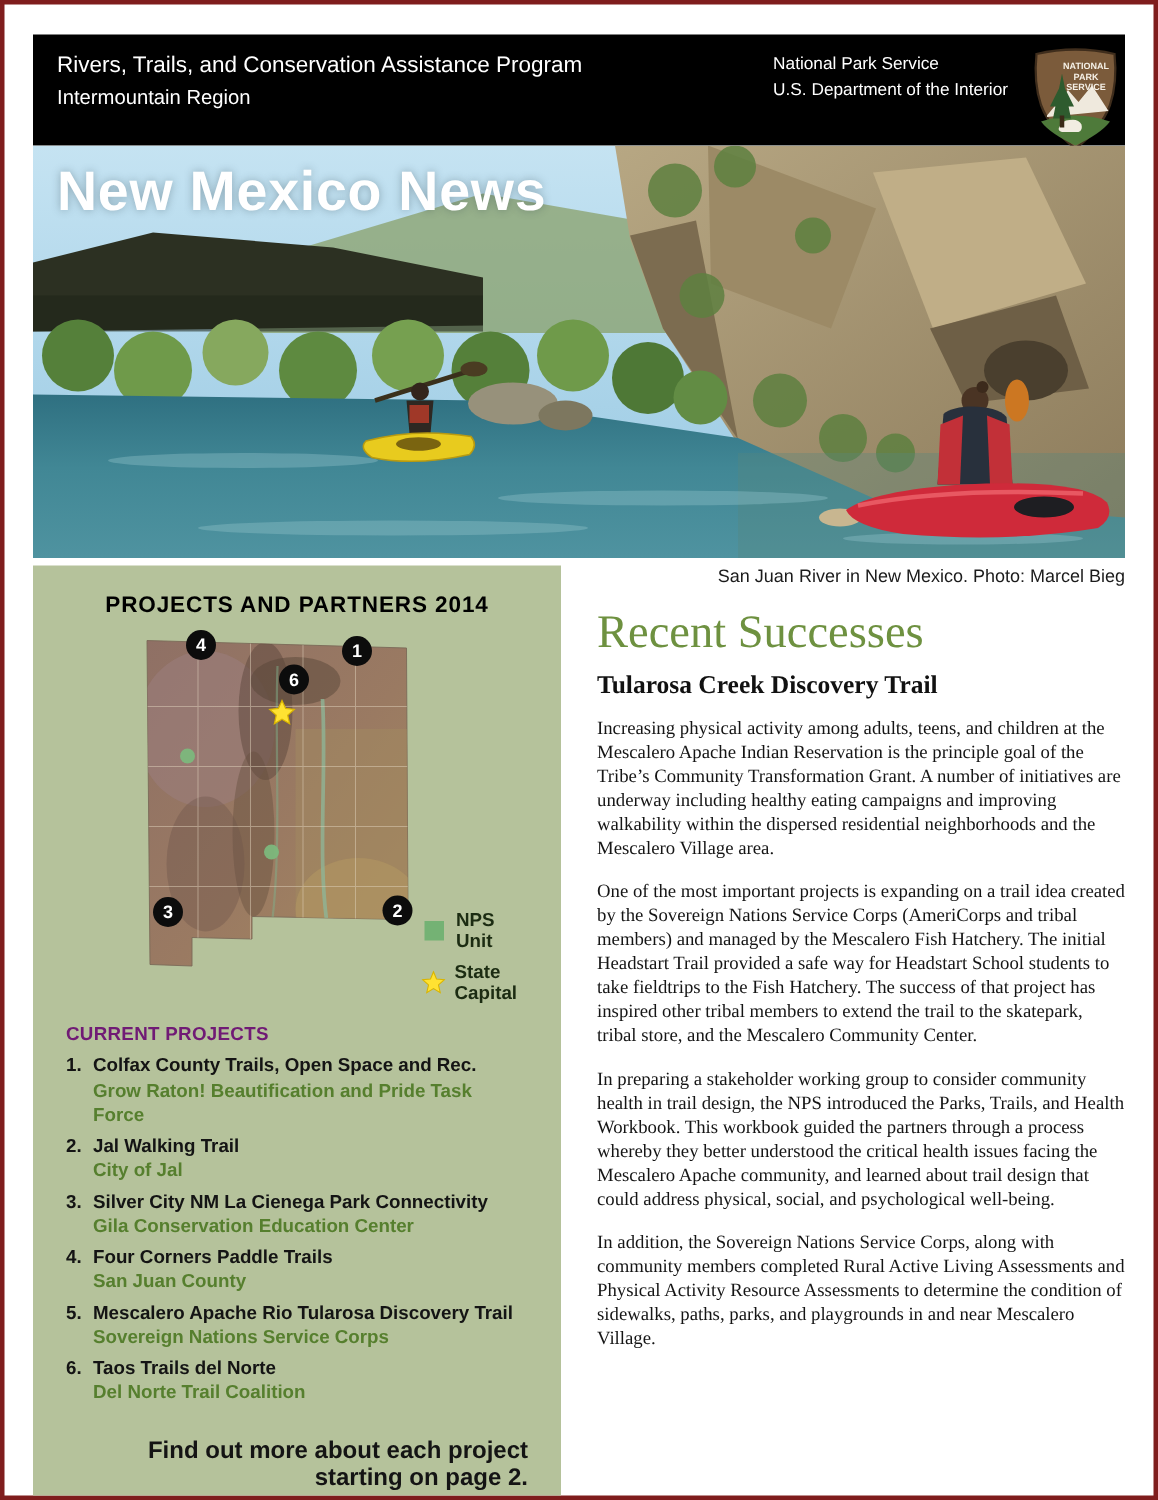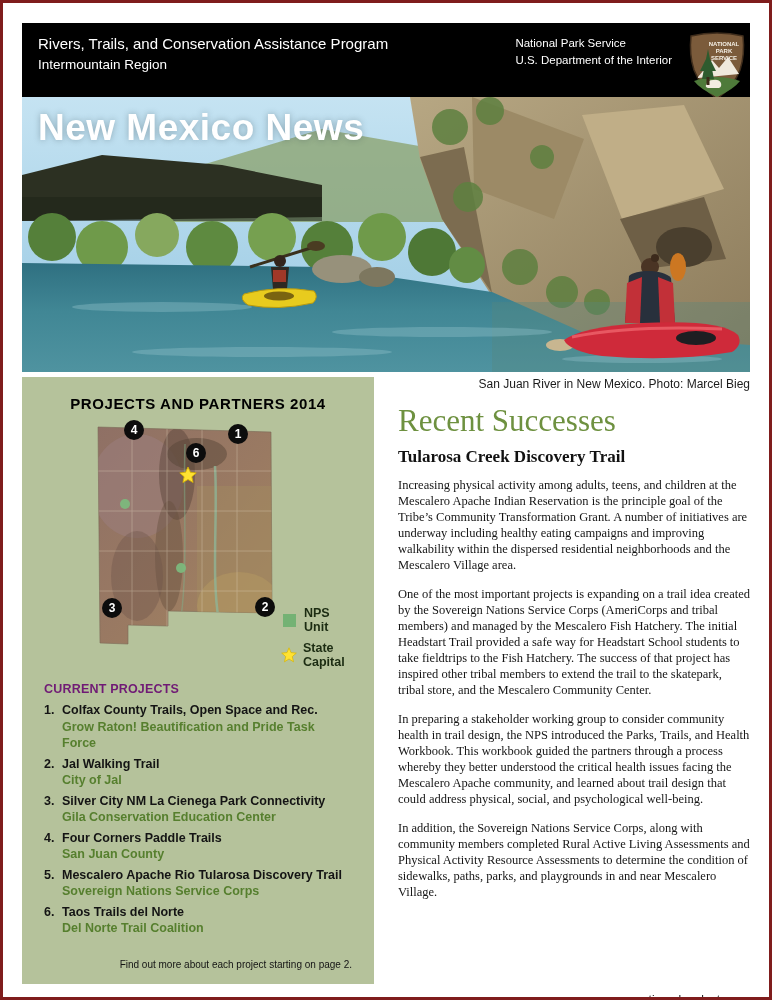--- a/index.html
+++ b/index.html
@@ -41,21 +41,21 @@
   .map-svg{position:absolute;left:53px;top:0;overflow:visible;}
   .legend{position:absolute;left:239px;top:180px;font-size:12.5px;color:#1c2c12;font-weight:600;}
   .legend-row{display:flex;align-items:center;margin-bottom:7px;}
   .legend-swatch{width:13px;height:13px;background:#74b274;margin-right:8px;flex:none;}
   .legend-star{width:16px;height:16px;margin-right:6px;margin-left:-2px;flex:none;}
   .projects-heading{margin:24px 0 6px;font-size:12.5px;font-weight:bold;color:#701a75;letter-spacing:.2px;}
   .project{display:flex;margin-bottom:4px;font-size:12.5px;line-height:1.32;}
   .project .num{width:18px;font-weight:bold;color:#141414;flex:none;}
   .project .title{font-weight:bold;color:#141414;}
   .project .partner{font-weight:bold;color:#567f2e;}
-  .sidebar-footnote{margin-top:22px;text-align:right;font-size:10px;color:#141414;}
+  .sidebar-footnote{margin-top:22px;text-align:right;font-size:16px;color:#141414;font-weight:bold;}
   
   .main{flex:1;min-width:0;}
   .photo-caption{font-size:12px;color:#1b1b1b;text-align:right;margin:0 0 13px;}
   .main-heading{
     margin:12px 0 10px;font-family:"Liberation Serif",serif;font-weight:normal;
     font-size:31px;color:#6e9140;line-height:1.08;
   }
   .main-subheading{
     margin:0 0 10px;font-family:"Liberation Serif",serif;font-size:17px;
     color:#111;line-height:1.15;

